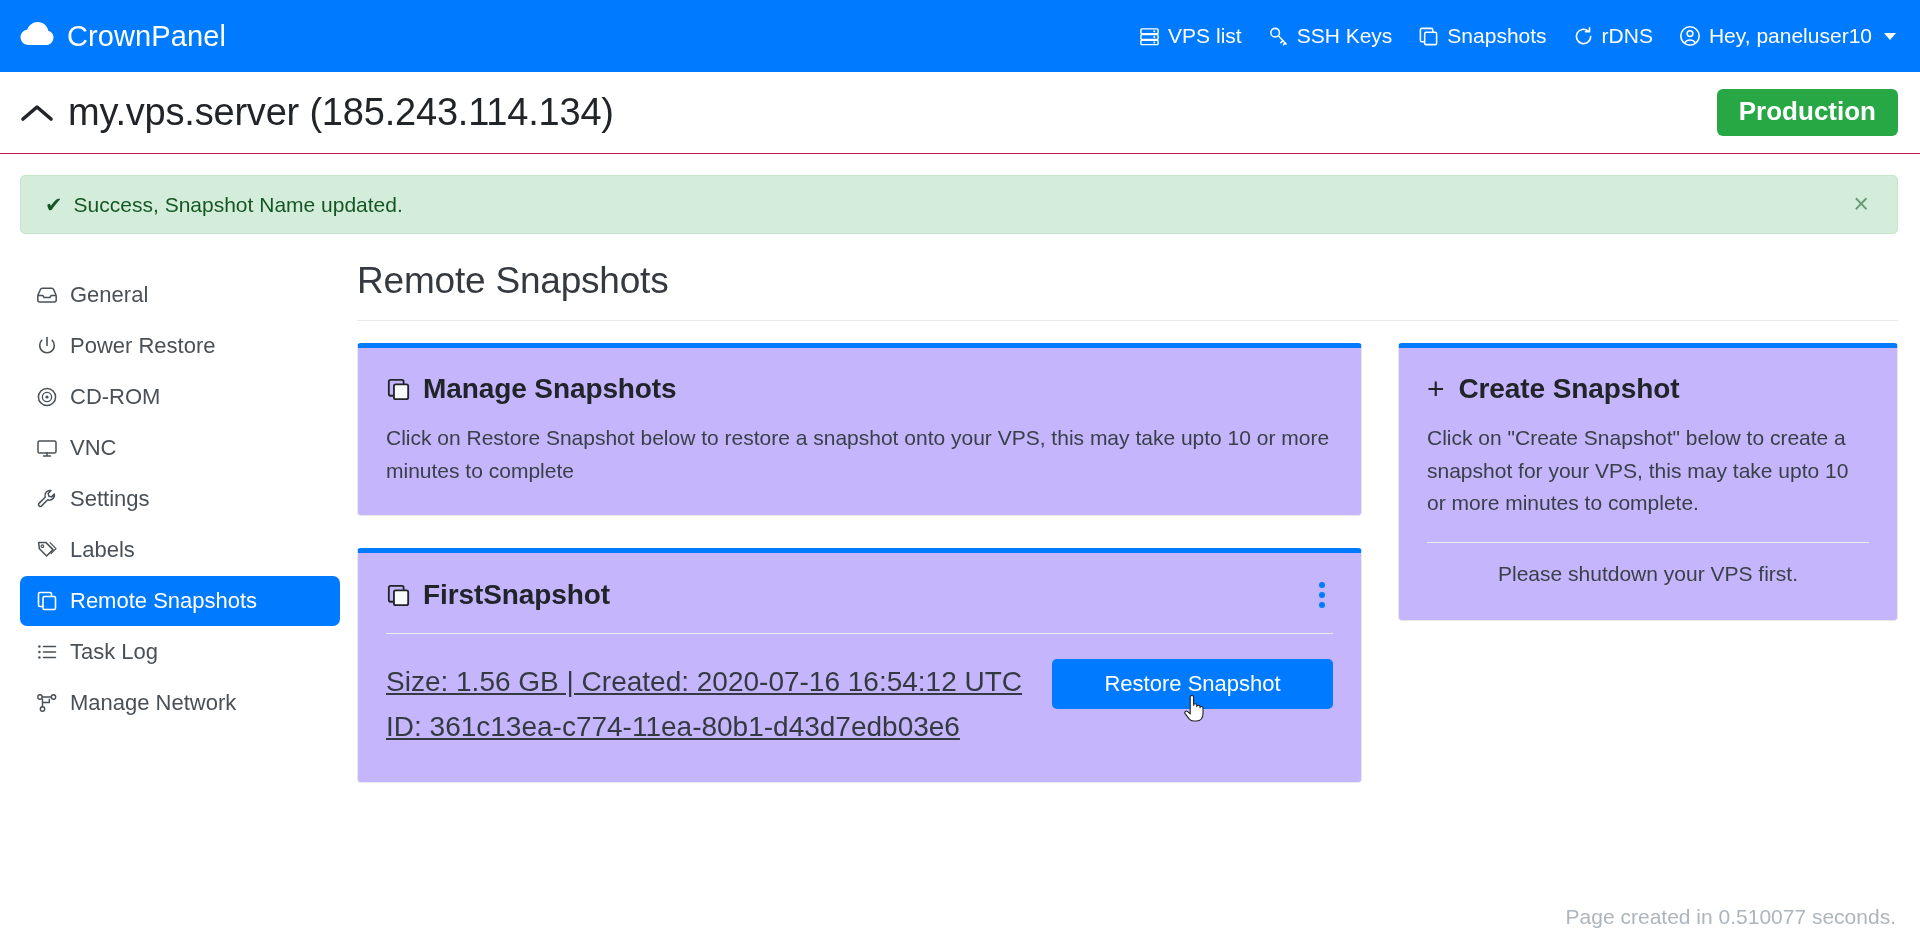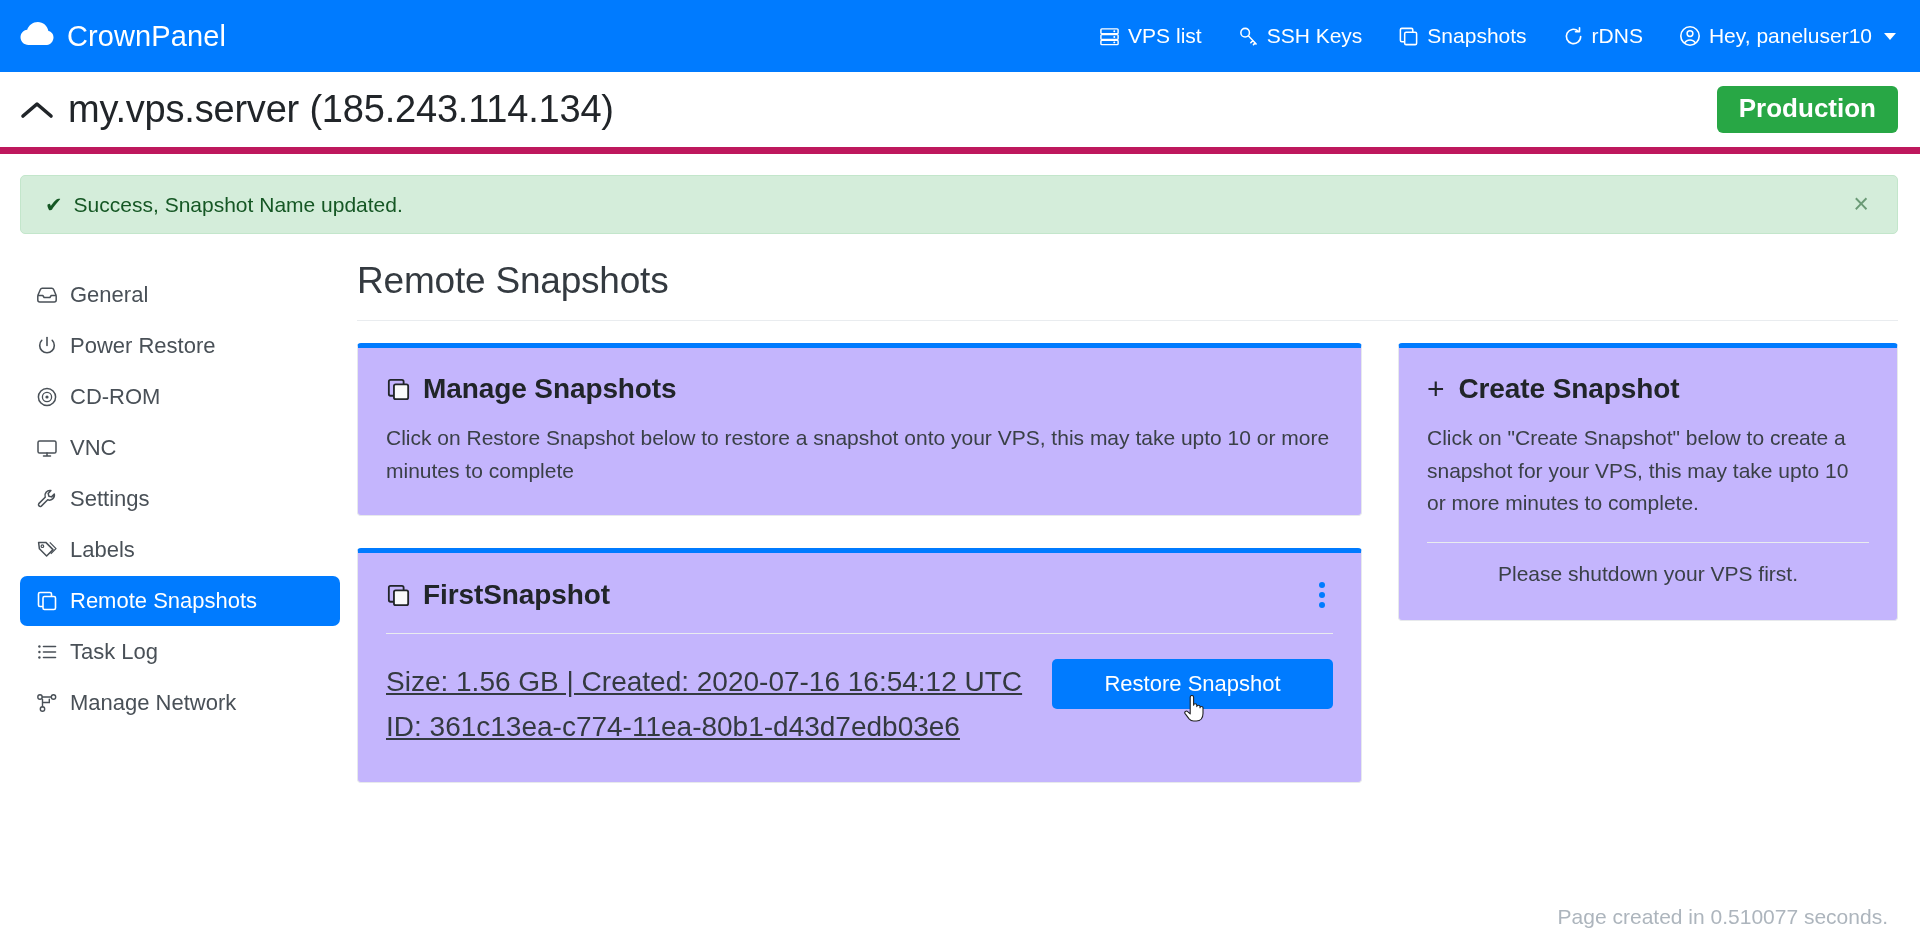--- a/index.html
+++ b/index.html
@@ -29,21 +29,21 @@
     font-size: 29px;
     font-weight: 400;
     color: #ffffff;
     letter-spacing: 0.1px;
   }
   .brand-icon { display: block; }
   .nav-right {
     margin-left: auto;
     display: flex;
     align-items: center;
-    gap: 36px;
+    gap: 26px;
   }
   .nav-link {
     display: flex;
     align-items: center;
     gap: 8px;
     font-size: 21px;
     color: #ffffff;
     cursor: pointer;
     white-space: nowrap;
   }
@@ -55,21 +55,21 @@
     border-top: 7px solid #ffffff;
     margin-left: 4px;
   }
 
   
   .titlebar {
     display: flex;
     align-items: center;
     padding: 0 22px 0 20px;
     height: 82px;
-    border-bottom: 7px solid #be185d;
+    border-bottom: 1px solid #be185d;
   }
   .collapse-chevron {
     flex: none;
     margin-right: 14px;
     margin-top: 4px;
     cursor: pointer;
   }
   .page-host {
     font-size: 38px;
     font-weight: 400;
@@ -229,21 +229,21 @@
   .note-text {
     font-size: 21px;
     color: #3a4047;
     text-align: center;
     padding: 19px 0 6px 0;
   }
 
   
   .footer {
     position: absolute;
-    right: 32px;
+    right: 24px;
     bottom: 14px;
     font-size: 21px;
     color: #adb5bd;
   }
 </style>
 </head>
 <body>
 
 <div class="navbar">
   <div class="brand">

